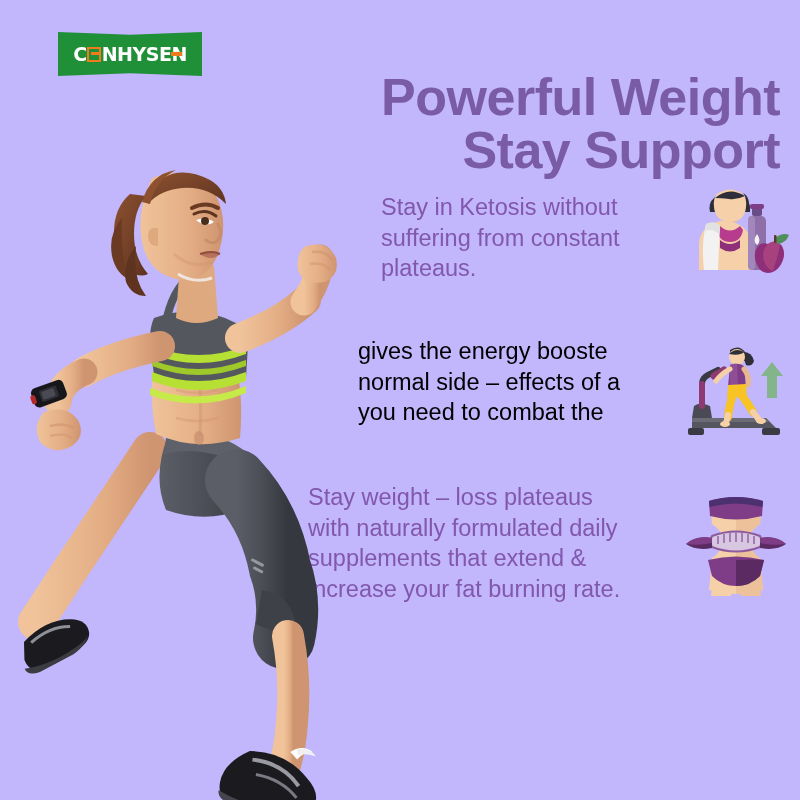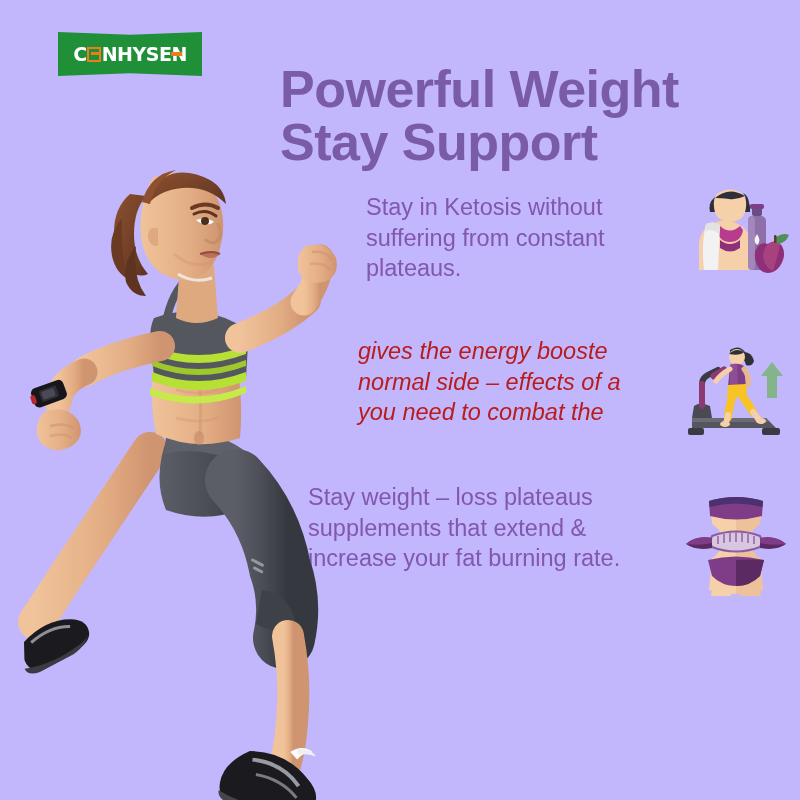--- a/index.html
+++ b/index.html
@@ -72,23 +72,23 @@
     height: 3.5px;
     background: #f07b1d;
     right: 20px;
     top: 20px;
   }
 
   
   #headline {
     position: absolute;
     left: 280px;
-    top: 28px;
+    top: 36px;
     width: 500px;
-    text-align: left;
+    text-align: right;
     color: #7a5ba6;
     font-size: 52px;
     line-height: 1.03;
     font-weight: bold;
     font-family: "Liberation Sans", sans-serif;
     letter-spacing: -0.5px;
   }
   #headline .hl-line { display: block; }
 
   
@@ -142,21 +142,21 @@
     </div>
     <div class="logo-sbar"></div>
   </div>
 
   <h1 id="headline" style="color: rgb(122, 91, 166);">
     <span class="hl-line">Powerful Weight</span>
     <span class="hl-line">Stay Support</span>
   </h1>
 
   <div class="benefit" id="benefit-1">
-    <div class="benefit-text" style="color: rgb(130, 87, 174);">
+    <div class="benefit-text" style="color: rgb(130, 87, 174); margin-left: 15px;">
       <div>Stay in Ketosis without</div>
       <div>suffering from constant</div>
       <div>plateaus.</div>
     </div>
     <div class="benefit-icon">
       <svg viewBox="0 0 112 112" width="112" height="112" xmlns="http://www.w3.org/2000/svg">
 
         <path d="M34 20 q16 -14 32 0 q5 6 4 14 l-40 0 q-2 -9 4 -14 z" fill="#2f2f3a"></path>
 
         <rect x="44" y="30" width="13" height="14" fill="#e8b88c"></rect>
@@ -182,21 +182,21 @@
 
         <path d="M88 66 q8 -6 14 2 q5 9 -2 20 q-5 7 -12 7 q-7 0 -11 -8 q-5 -11 1 -19 q4 -4 10 -2 z" fill="#8e2f7a"></path>
         <path d="M88 66 q6 -5 12 0 q-2 12 -7 27 q-6 -2 -9 -10 q-3 -10 4 -17 z" fill="#a8427f"></path>
         <path d="M95 60 q8 -6 14 -3 q-3 8 -11 9 q-3 -3 -3 -6 z" fill="#4f8f5a"></path>
         <rect x="94" y="57" width="2.5" height="8" rx="1" fill="#5c3b24"></rect>
       </svg>
     </div>
   </div>
 
   <div class="benefit" id="benefit-2">
-    <div class="benefit-text" style="color: #b91c1c; font-style: italic;">
+    <div class="benefit-text" style="color: #000000;">
       <div>gives the energy booste</div>
       <div>normal side – effects of a</div>
       <div>you need to combat the</div>
     </div>
     <div class="benefit-icon">
       <svg viewBox="0 0 112 112" width="112" height="112" xmlns="http://www.w3.org/2000/svg">
 
         <path d="M12 86 l74 0 l10 10 l-84 0 z" fill="#55555f"></path>
         <path d="M12 86 l74 0 l4 4 l-78 0 z" fill="#6b6b76"></path>
         <rect x="8" y="96" width="16" height="7" rx="2" fill="#3a3a45"></rect>
@@ -230,20 +230,21 @@
         <ellipse cx="81" cy="89" rx="5" ry="3" fill="#f6d0a8"></ellipse>
 
         <path d="M92 30 l11 14 l-6 0 l0 22 l-10 0 l0 -22 l-6 0 z" fill="#84b48a"></path>
       </svg>
     </div>
   </div>
 
   <div class="benefit" id="benefit-3">
     <div class="benefit-text" style="color: rgb(130, 87, 174);">
       <div>Stay weight – loss plateaus</div>
+      <div>with naturally formulated daily</div>
       <div>supplements that extend &amp;</div>
       <div>increase your fat burning rate.</div>
     </div>
     <div class="benefit-icon">
       <svg viewBox="0 0 112 112" width="112" height="112" xmlns="http://www.w3.org/2000/svg">
 
         <path d="M30 18 q26 -7 52 0 l-2 22 q-12 8 -10 18 q2 12 10 16 l3 32 q-26 8 -54 0 l3 -32 q8 -4 10 -16 q2 -10 -10 -18 z" fill="#f6d0a8"></path>
 
         <path d="M56 18 q14 -1 26 0 l-2 22 q-12 8 -10 18 q2 12 10 16 l3 32 q-14 4 -27 4 z" fill="#edc199"></path>
 

